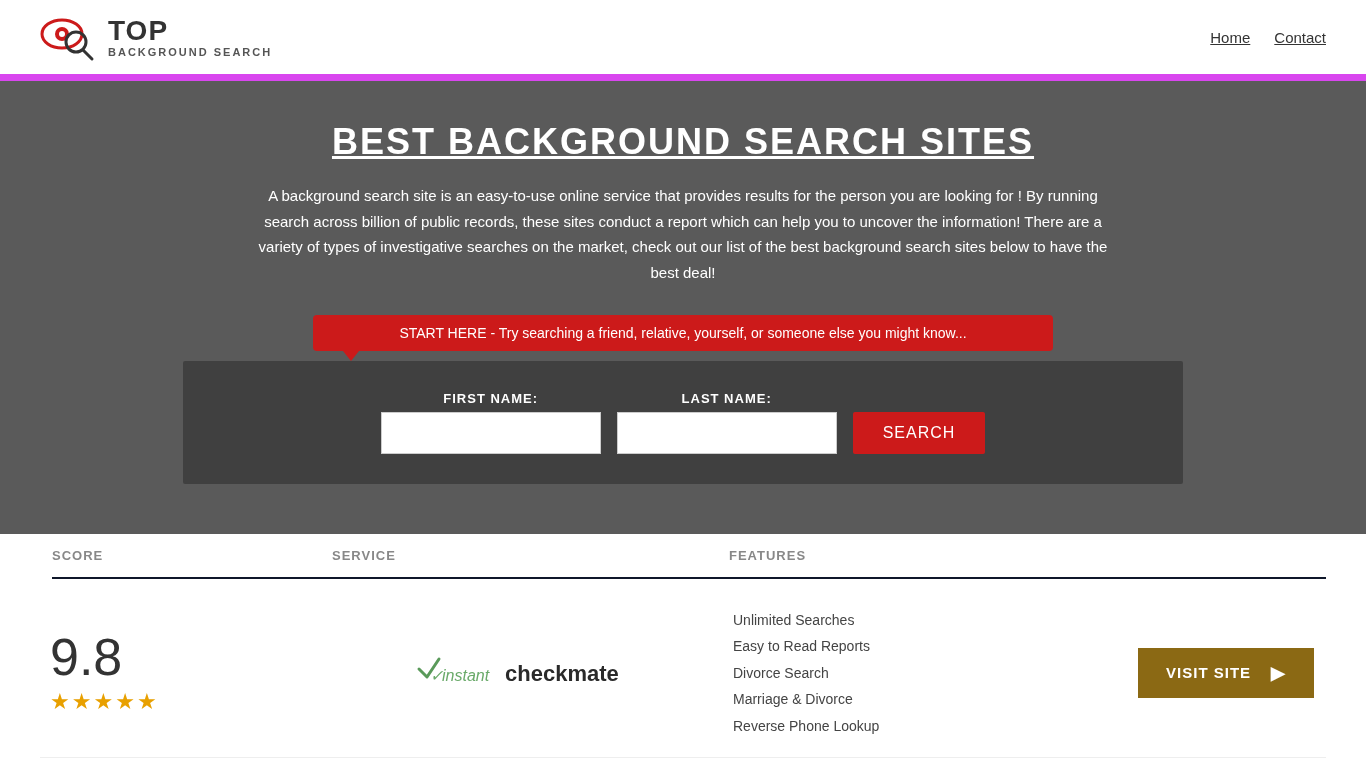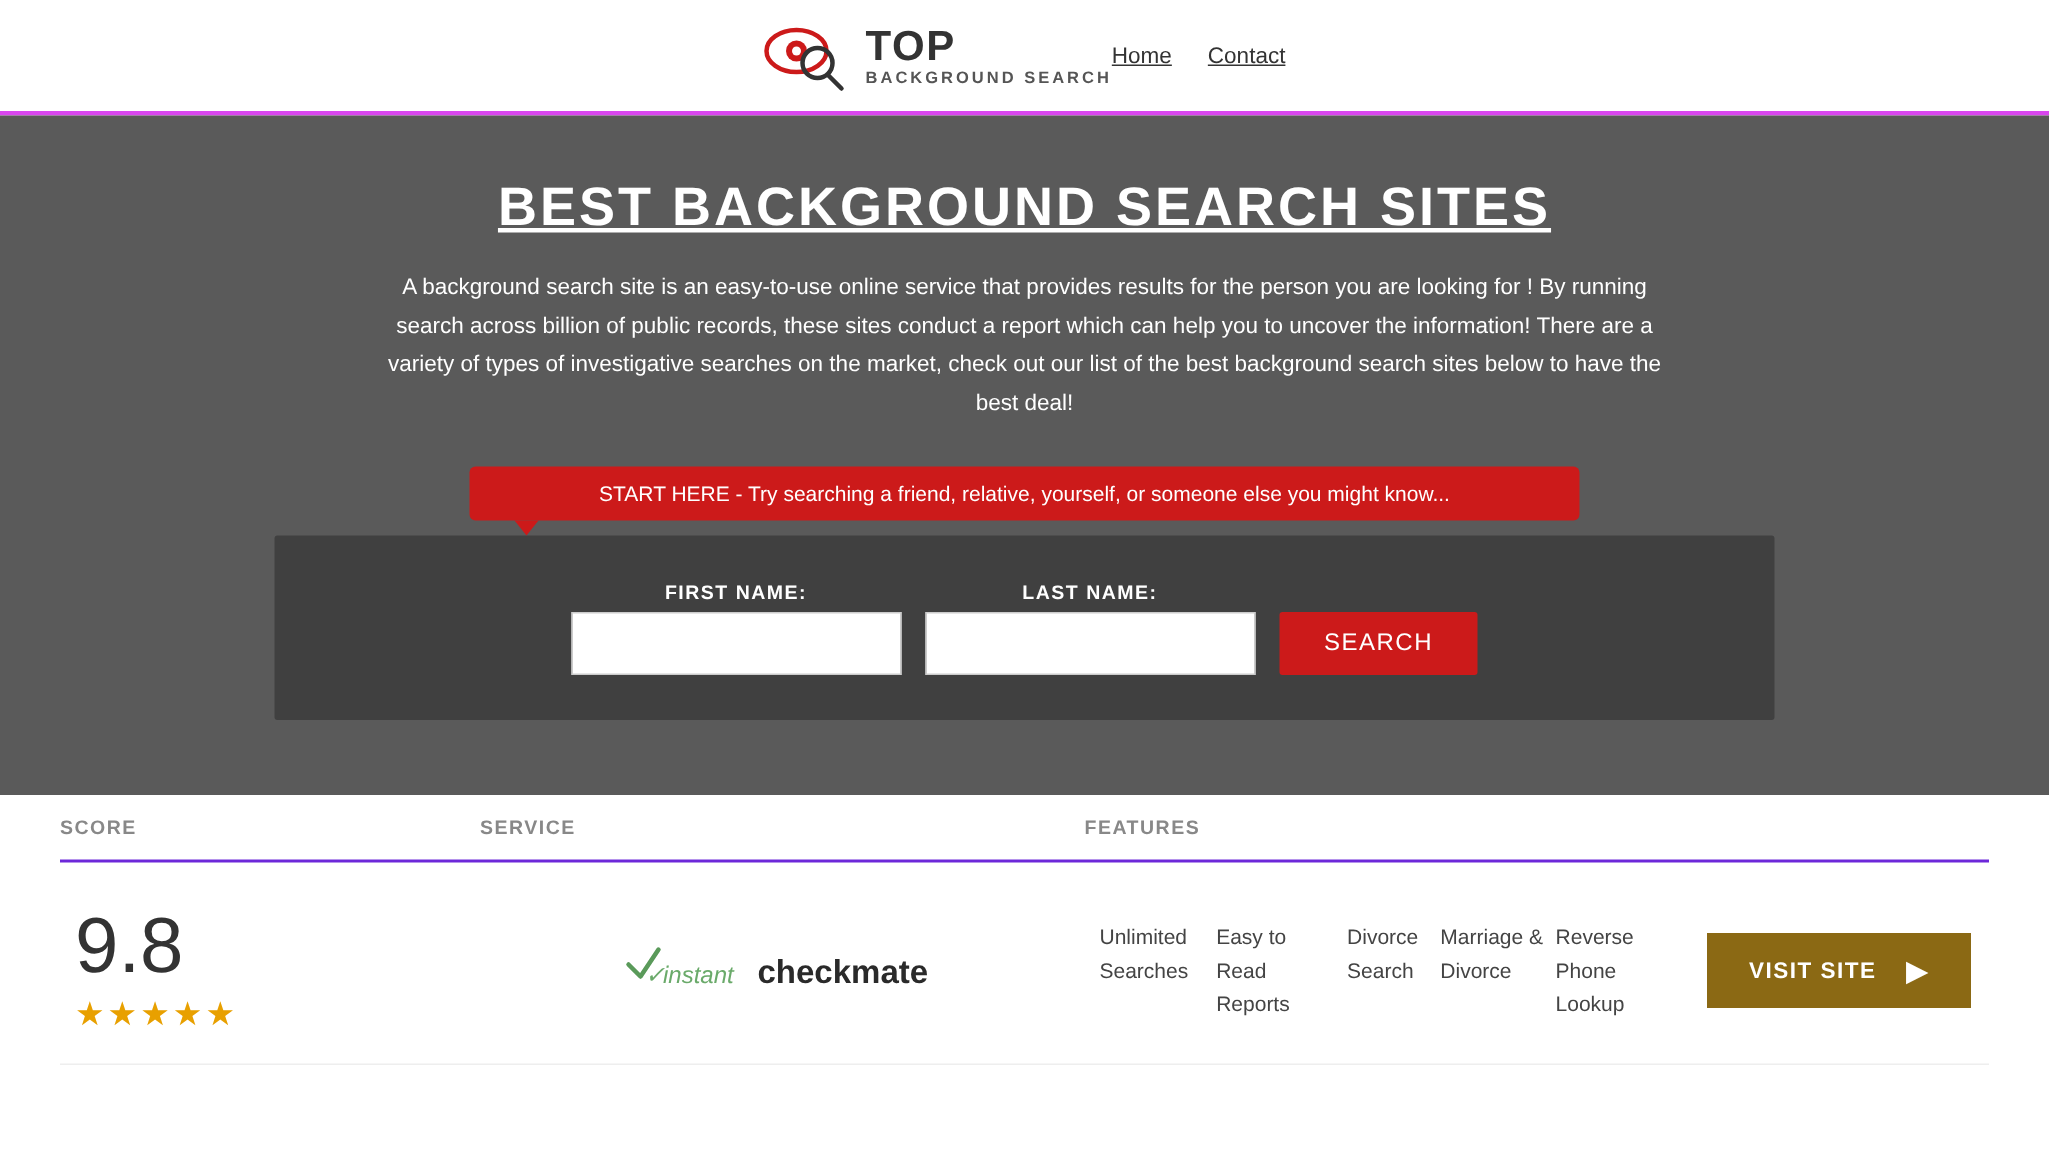--- a/index.html
+++ b/index.html
@@ -2,24 +2,24 @@
 <html><head>
   <meta charset="utf-8">
   <style>
     * { margin: 0; padding: 0; box-sizing: border-box; }
     body { font-family: Arial, sans-serif; background: #fff; color: #333; width: 1366px; }
 
     
     .header {
       display: flex;
       align-items: center;
-      justify-content: center;
+      justify-content: space-between;
       padding: 12px 40px;
       background: #fff;
-      border-bottom: 3px solid #d946ef;
+      border-bottom: 7px solid #d946ef;
     }
     .logo-area {
       display: flex;
       align-items: center;
       gap: 8px;
     }
     .logo-icon {
       width: 60px;
       height: 50px;
     }
@@ -136,22 +136,23 @@
 
     
     .results-section {
       padding: 0 40px 40px;
       background: #fff;
     }
     .results-header {
       display: grid;
       grid-template-columns: 280px 1fr 1fr 200px;
       padding: 14px 0;
-      border-bottom: 2px solid #6d28d9;
+      border-bottom: 2px solid #0f172a;
       margin-bottom: 10px;
+      margin-left: 12px;
     }
     .results-header span {
       font-size: 13px;
       font-weight: bold;
       color: #888;
       letter-spacing: 1px;
       text-transform: uppercase;
     }
     .result-row {
       display: grid;
@@ -187,21 +188,21 @@
       align-items: center;
       justify-content: center;
     }
     .service-logo {
       display: flex;
       align-items: center;
       justify-content: center;
     }
     .features-col {
       display: flex;
-      flex-direction: row;
+      flex-direction: column;
       gap: 4px;
       padding-left: 10px;
     }
     .features-col span {
       font-size: 14px;
       color: #444;
       line-height: 1.6;
     }
     .visit-col {
       display: flex;

